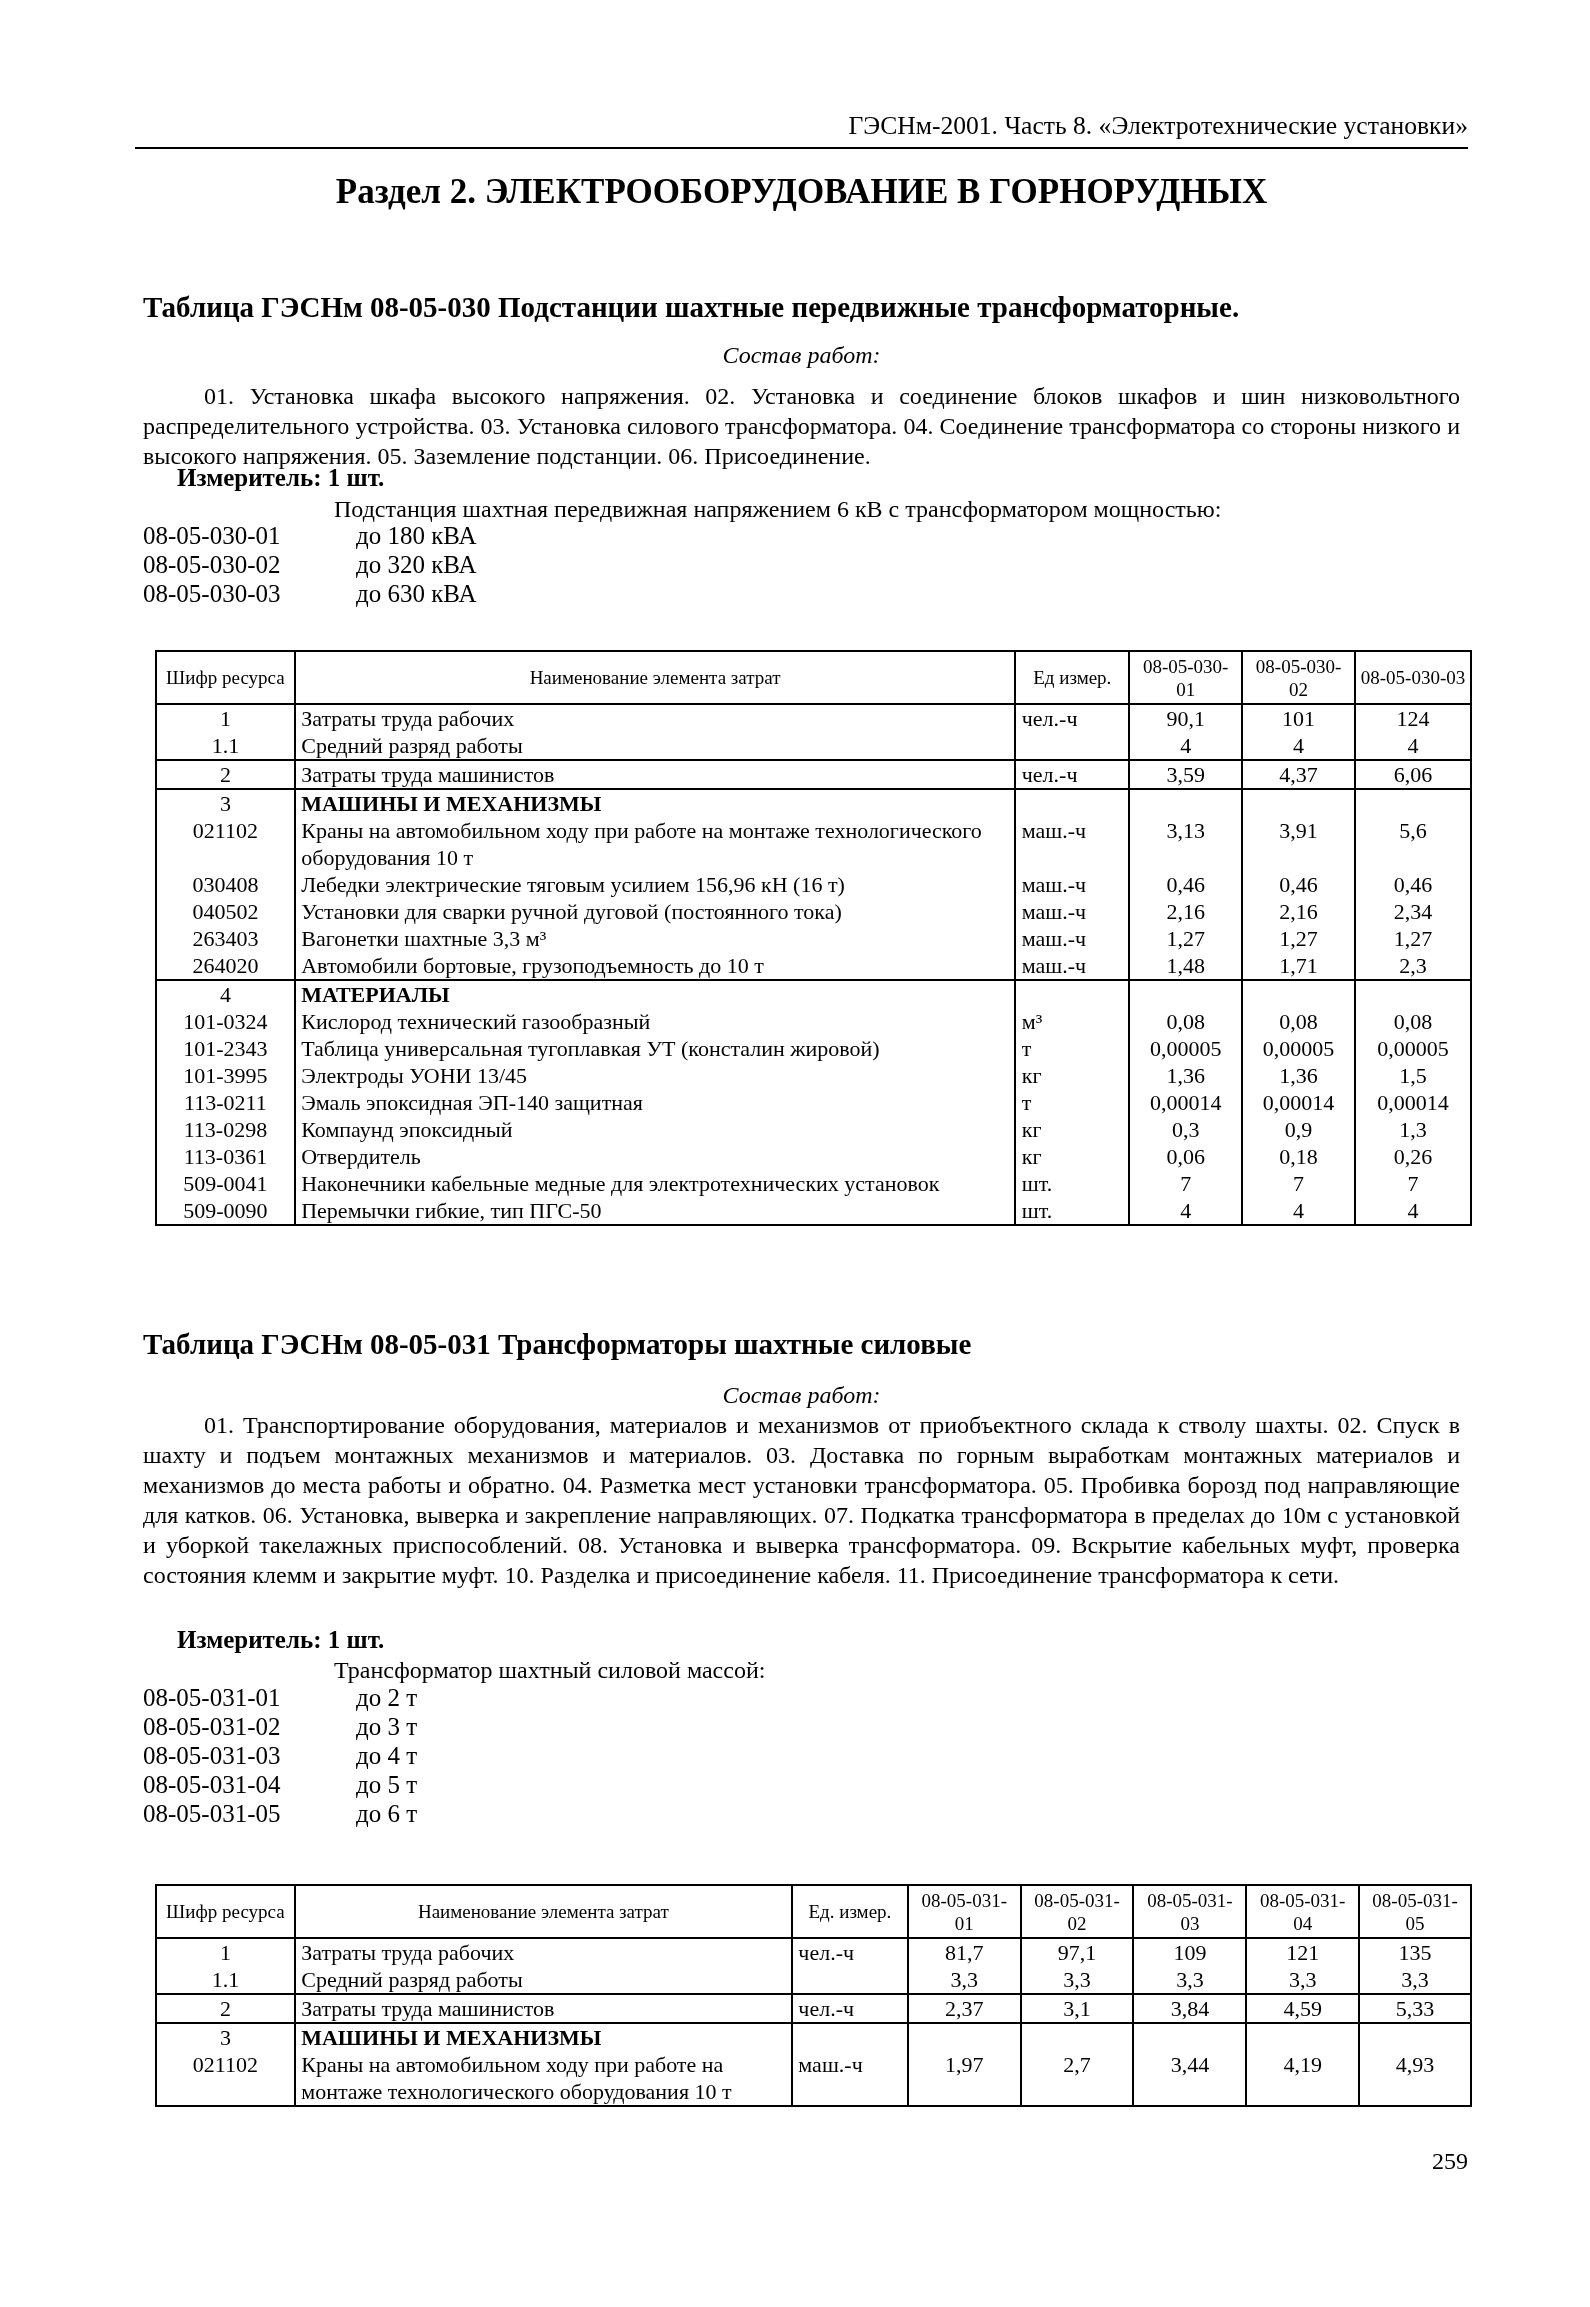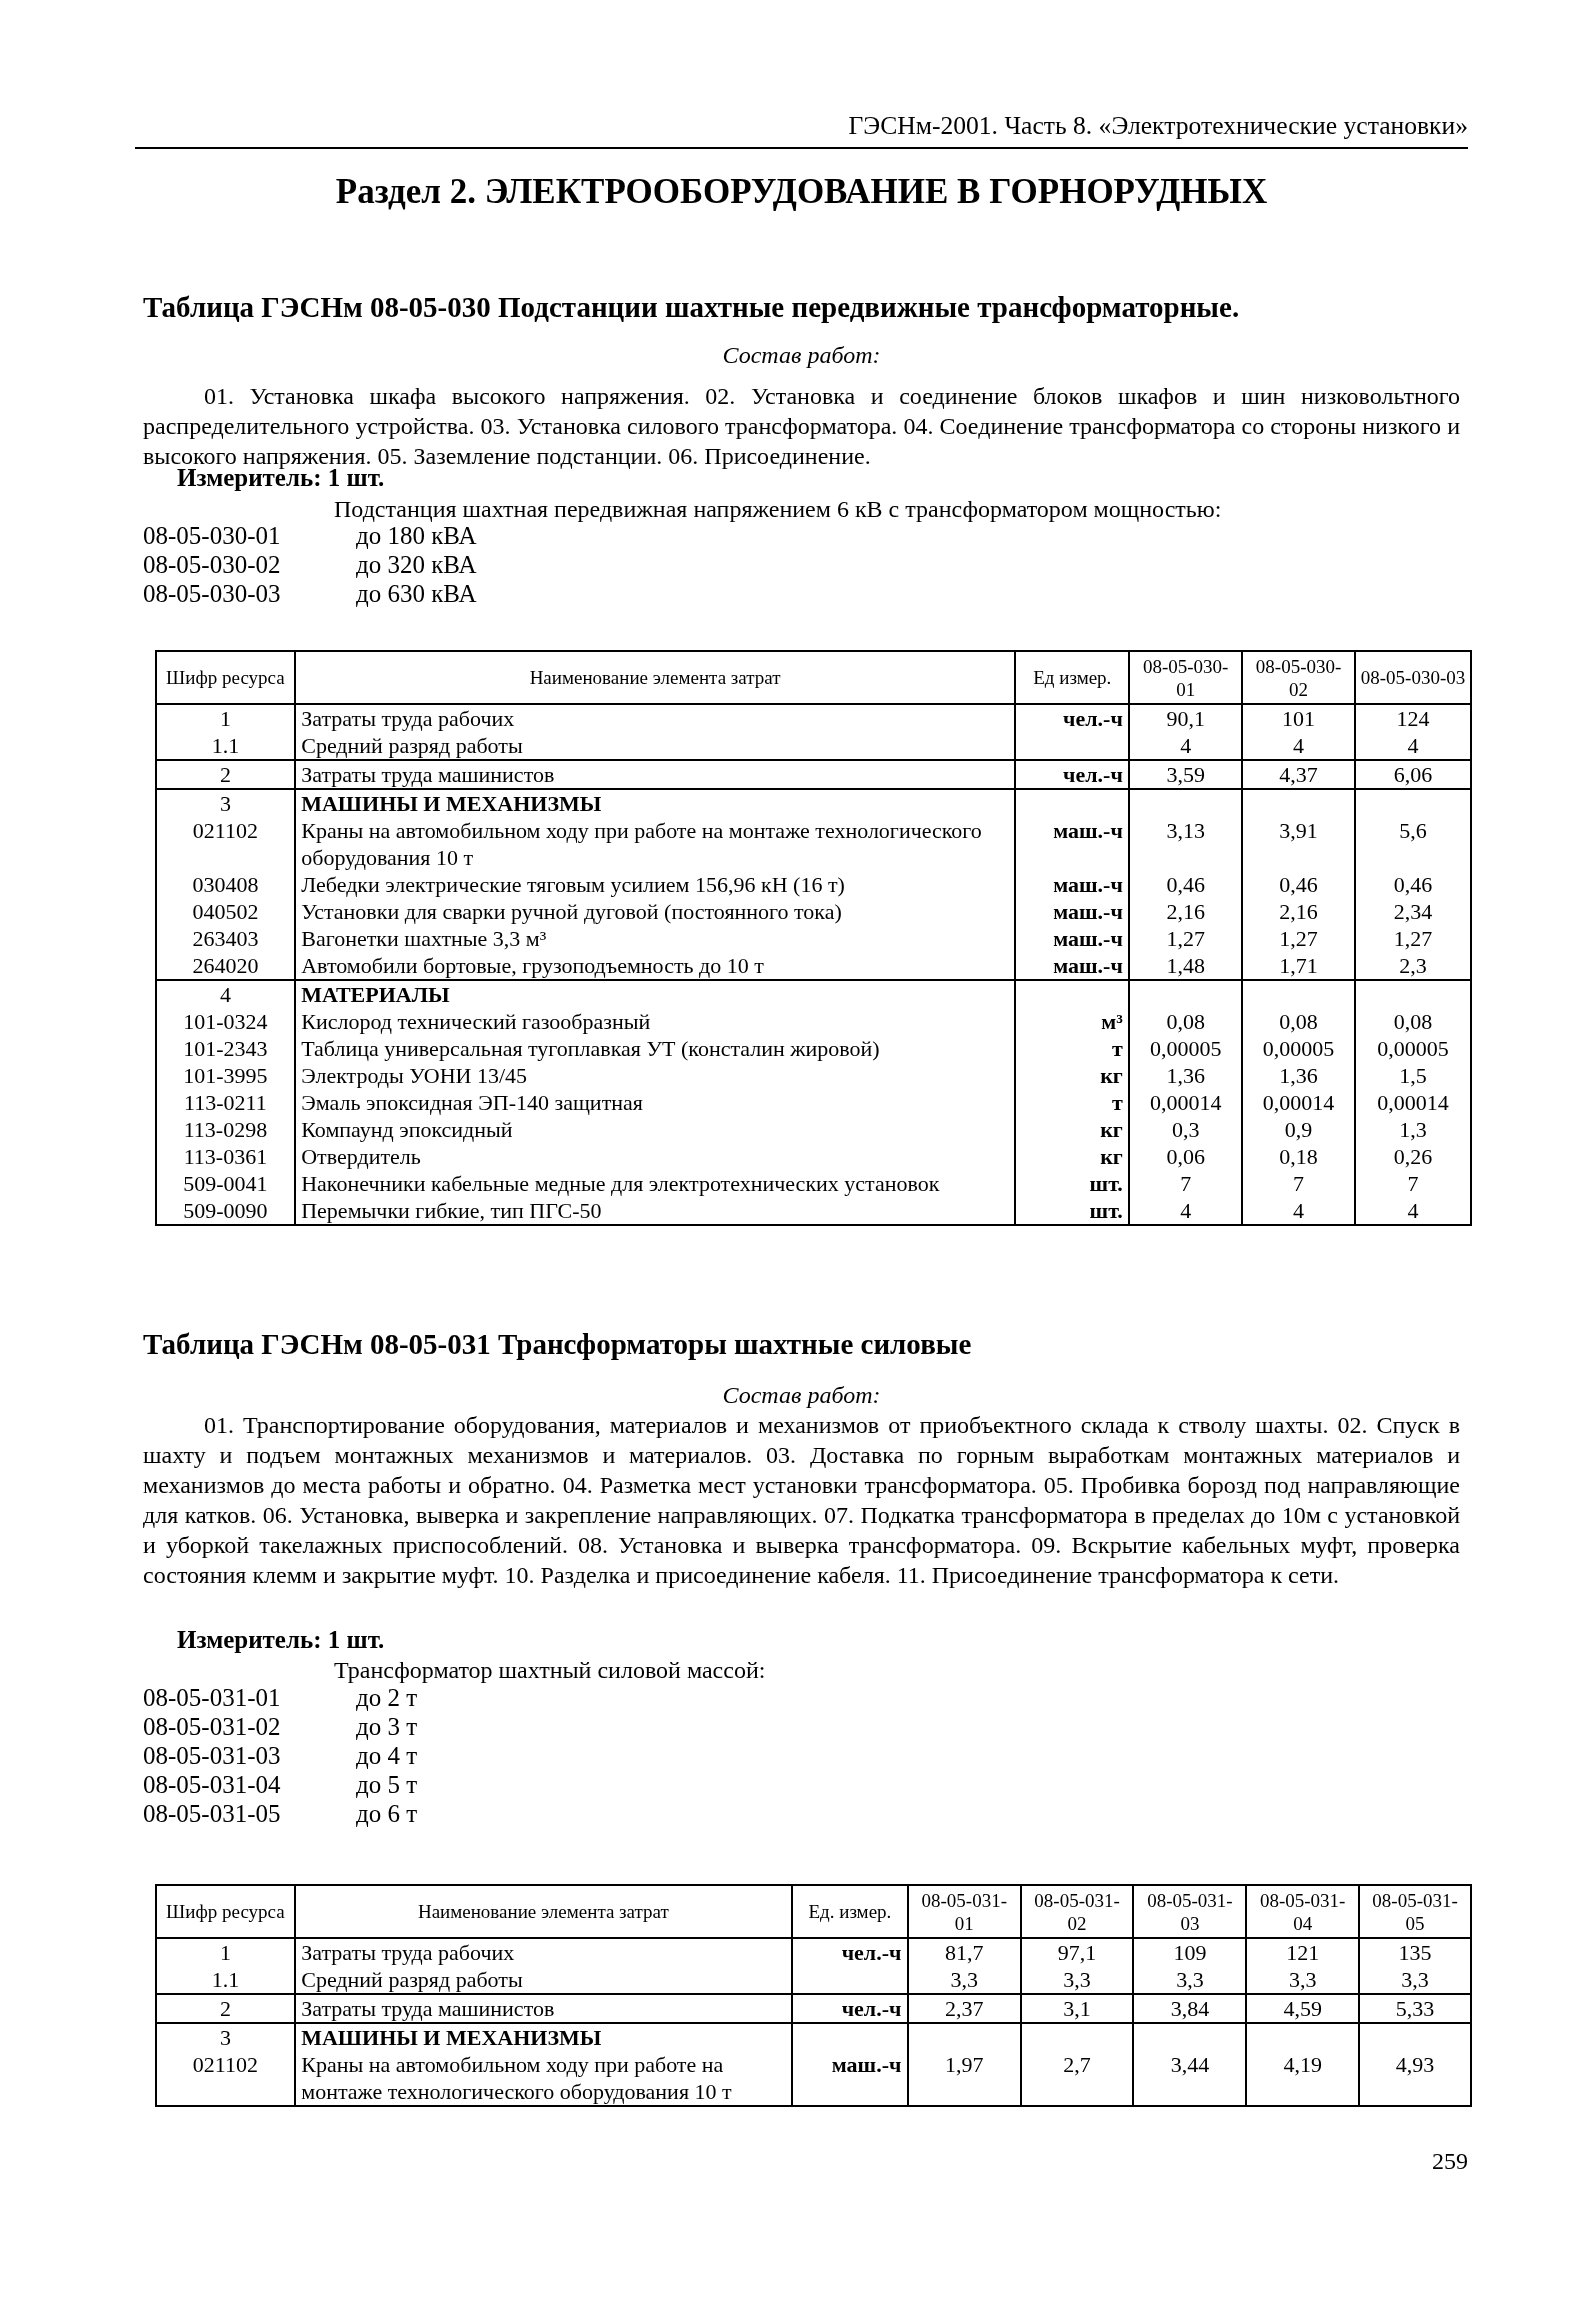--- a/index.html
+++ b/index.html
@@ -23,21 +23,21 @@
     .variant-code { width: 213px; }
     .variant-desc { }
 
     table.norm { position: absolute; left: 20px; border-collapse: collapse; font-size: 22px; line-height: 27px; margin-top: 25px; }
     table.norm td, table.norm th { border-left: 2px solid #000; border-right: 2px solid #000; padding: 0 5.4px; vertical-align: top; }
     table.norm th { border-top: 2.7px solid #000; border-bottom: 2.7px solid #000; font-weight: normal; font-size: 19px; line-height: 23px; vertical-align: middle; text-align: center; padding: 2.7px 4px; }
     table.norm tr.group-start td { border-top: 2.7px solid #000; }
     table.norm tr.last td { border-bottom: 2.7px solid #000; }
     table.norm td.code { text-align: center; }
     table.norm td.name { text-align: left; }
-    table.norm td.unit { text-align: right; font-weight: bold; }
+    table.norm td.unit { text-align: left; }
     table.norm td.val { text-align: center; }
     table.norm td.bold { font-weight: bold; }
 
     .page-number { position: absolute; right: 0; top: 2148px; font-size: 24px; margin-left: 8px; }
   </style>
 </head>
 <body>
 
 <div class="page">
   <div class="running-header">ГЭСНм-2001. Часть 8. «Электротехнические установки»</div>

